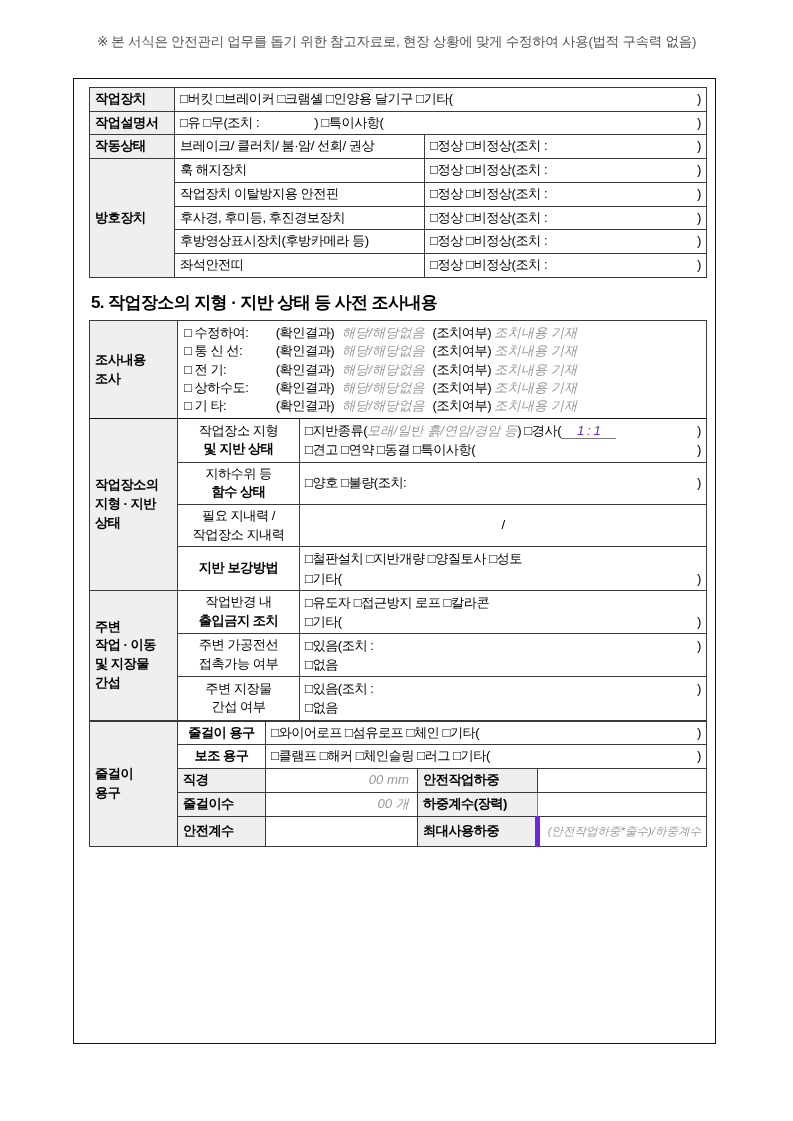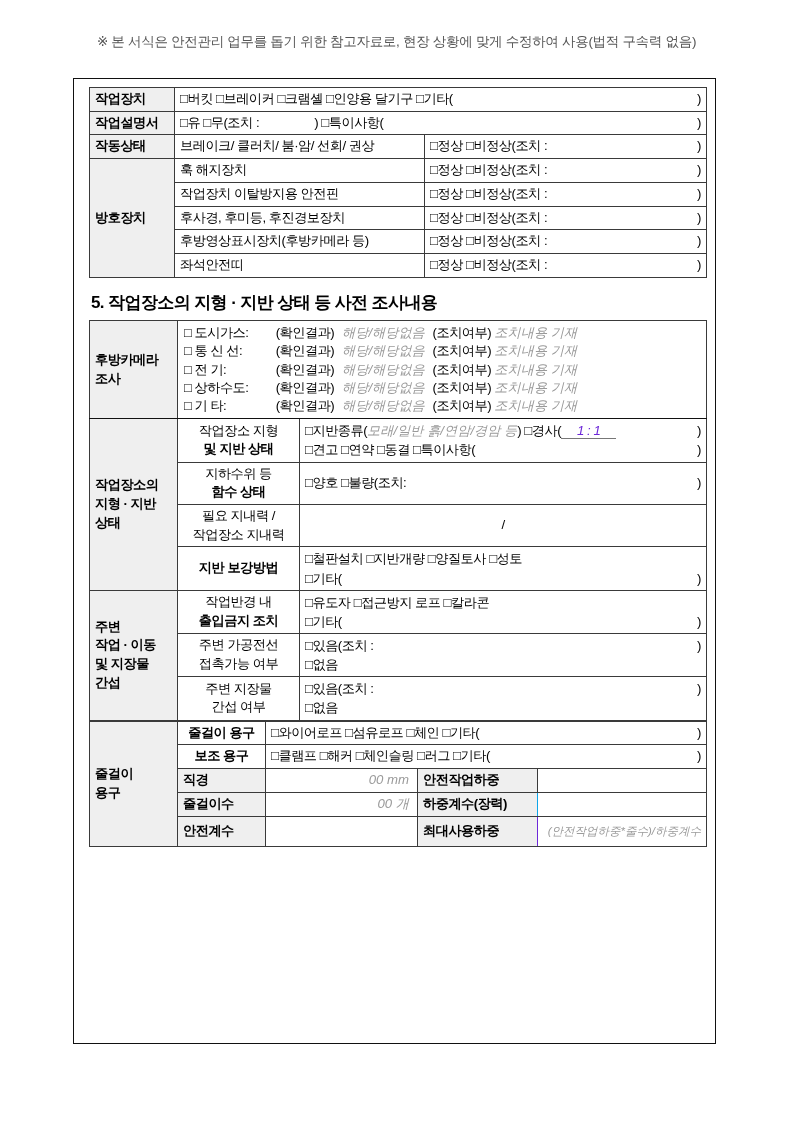--- a/index.html
+++ b/index.html
@@ -153,27 +153,27 @@
       <table class="t">
         <colgroup>
             <col style="width:88px">
             <col style="width:122px">
             <col style="width:407px">
           </colgroup>
         <tbody>
 
           <tr>
             <td class="lbl thickb">
-              <div>후방카메라</div>
+              <div>조사내용</div>
               <div>조사</div>
             </td>
             <td class="val thickb" colspan="2" style="padding:3px 6px">
               <div style="line-height:1.38">
                 <span class="cb">□</span>
-                <span class="sp" style="width:78px;text-align:left">도시가스:</span>
+                <span class="sp" style="width:78px;text-align:left">수정하여:</span>
                 <span>(확인결과)</span>
                 <span class="ph sp" style="width:92px;text-align:center">해당/해당없음</span>
                 <span>(조치여부)</span>
                 <span class="ph">조치내용 기재</span>
               </div>
               <div style="line-height:1.38">
                 <span class="cb">□</span>
                 <span class="sp" style="width:78px;text-align:left">통 신 선:</span>
                 <span>(확인결과)</span>
                 <span class="ph sp" style="width:92px;text-align:center">해당/해당없음</span>
@@ -347,21 +347,21 @@
               <span class="ph">00 개</span>
             </td>
             <td class="lbl" style="border-right:1px solid #0ea5e9">하중계수(장력)</td>
             <td class="val"></td>
           </tr>
           <tr>
             <td class="lbl" style="border-right:1px solid #3a3a3a">안전계수</td>
             <td class="val" style="height:30px">
               <span class="ph"></span>
             </td>
-            <td class="lbl" style="border-right:1px solid #6d28d9">최대사용하중</td>
+            <td class="lbl" style="border-right:5px solid #6d28d9">최대사용하중</td>
             <td class="val" style="text-align:right">
               <span class="ph mini">(안전작업하중*줄수)/하중계수</span>
             </td>
           </tr>
         </tbody>
       </table>
 
     </div>
   </div>
 </div>

